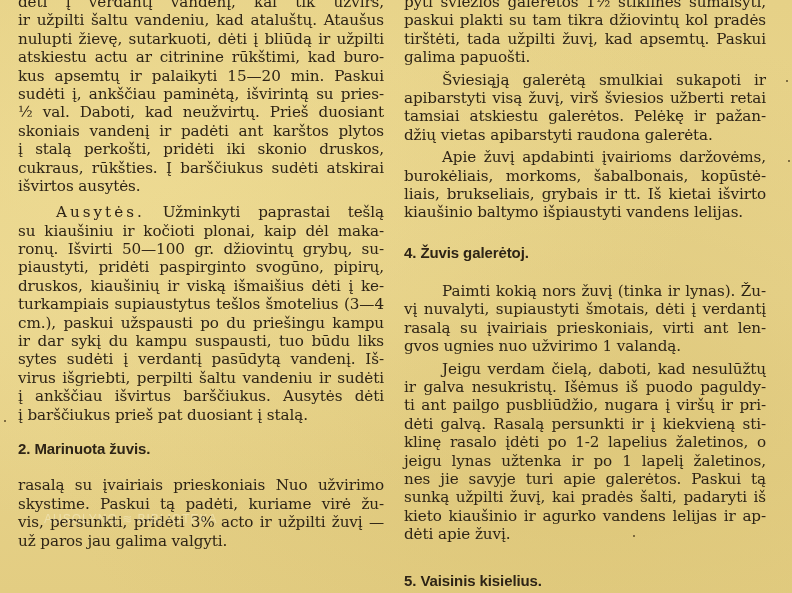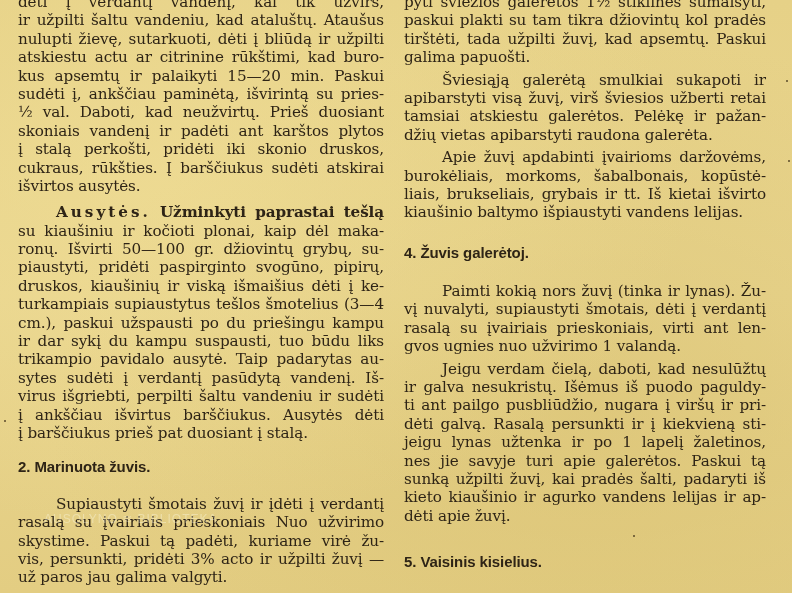--- a/index.html
+++ b/index.html
@@ -50,37 +50,35 @@
     <span class="line">nulupti žievę, sutarkuoti, dėti į bliūdą ir užpilti</span>
     <span class="line">atskiestu actu ar citrinine rūkštimi, kad buro-</span>
     <span class="line">kus apsemtų ir palaikyti 15—20 min. Paskui</span>
     <span class="line">sudėti į, ankščiau paminėtą, išvirintą su pries-</span>
     <span class="line">½ val. Daboti, kad neužvirtų. Prieš duosiant</span>
     <span class="line">skoniais vandenį ir padėti ant karštos plytos</span>
     <span class="line">į stalą perkošti, pridėti iki skonio druskos,</span>
     <span class="line">cukraus, rūkšties. Į barščiukus sudėti atskirai</span>
     <span class="line last">išvirtos ausytės.</span>
     <span class="gap" style="height:8px"></span>
-    <span class="line indent" style="text-align-last:justify;font-weight:bold;"><span class="spaced">Ausytės.</span><span> Užminkyti paprastai tešlą</span></span>
+    <span class="line indent" style="text-align-last:justify;"><span class="spaced">Ausytės.</span><span> Užminkyti paprastai tešlą</span></span>
     <span class="line">su kiaušiniu ir kočioti plonai, kaip dėl maka-</span>
     <span class="line">ronų. Išvirti 50—100 gr. džiovintų grybų, su-</span>
     <span class="line">piaustyti, pridėti paspirginto svogūno, pipirų,</span>
     <span class="line">druskos, kiaušinių ir viską išmaišius dėti į ke-</span>
     <span class="line">turkampiais supiaustytus tešlos šmotelius (3—4</span>
     <span class="line">cm.), paskui užspausti po du priešingu kampu</span>
     <span class="line">ir dar sykį du kampu suspausti, tuo būdu liks</span>
-    <span class="line">trikampio pavidalo ausytė. Taip padarytas au-</span>
     <span class="line">sytes sudėti į verdantį pasūdytą vandenį. Iš-</span>
     <span class="line">virus išgriebti, perpilti šaltu vandeniu ir sudėti</span>
     <span class="line">į ankščiau išvirtus barščiukus. Ausytės dėti</span>
     <span class="line last">į barščiukus prieš pat duosiant į stalą.</span>
     <span class="gap" style="height:16px"></span>
     <span class="heading">2. Marinuota žuvis.</span>
     <span class="gap" style="height:18px"></span>
-    <span class="line indent">Supiaustyti šmotais žuvį ir įdėti į verdantį</span>
     <span class="line">rasalą su įvairiais prieskoniais Nuo užvirimo</span>
     <span class="line">skystime. Paskui tą padėti, kuriame virė žu-</span>
     <span class="line">vis, persunkti, pridėti 3% acto ir užpilti žuvį —</span>
     <span class="line last">už paros jau galima valgyti.</span>
 
   </div>
 
   <div class="col right">
     <span class="line">pyti šviežios galeretos 1½ stiklinės sumaišyti,</span>
     <span class="line">paskui plakti su tam tikra džiovintų kol pradės</span>
@@ -101,20 +99,21 @@
     <span class="gap" style="height:20px"></span>
     <span class="line indent">Paimti kokią nors žuvį (tinka ir lynas). Žu-</span>
     <span class="line">vį nuvalyti, supiaustyti šmotais, dėti į verdantį</span>
     <span class="line">rasalą su įvairiais prieskoniais, virti ant len-</span>
     <span class="line last">gvos ugnies nuo užvirimo 1 valandą.</span>
     <span class="gap" style="height:4px"></span>
     <span class="line indent">Jeigu verdam čielą, daboti, kad nesulūžtų</span>
     <span class="line">ir galva nesukristų. Išėmus iš puodo paguldy-</span>
     <span class="line">ti ant pailgo pusbliūdžio, nugara į viršų ir pri-</span>
     <span class="line">dėti galvą. Rasalą persunkti ir į kiekvieną sti-</span>
+    <span class="line">klinę rasalo įdėti po 1-2 lapelius žaletinos, o</span>
     <span class="line">jeigu lynas užtenka ir po 1 lapelį žaletinos,</span>
     <span class="line">nes jie savyje turi apie galerėtos. Paskui tą</span>
     <span class="line">sunką užpilti žuvį, kai pradės šalti, padaryti iš</span>
     <span class="line">kieto kiaušinio ir agurko vandens lelijas ir ap-</span>
     <span class="line last">dėti apie žuvį.</span>
     <span class="gap" style="height:28px"></span>
     <span class="heading">5. Vaisinis kisielius.</span>
     <span class="gap" style="height:18px"></span>
 
   </div>

